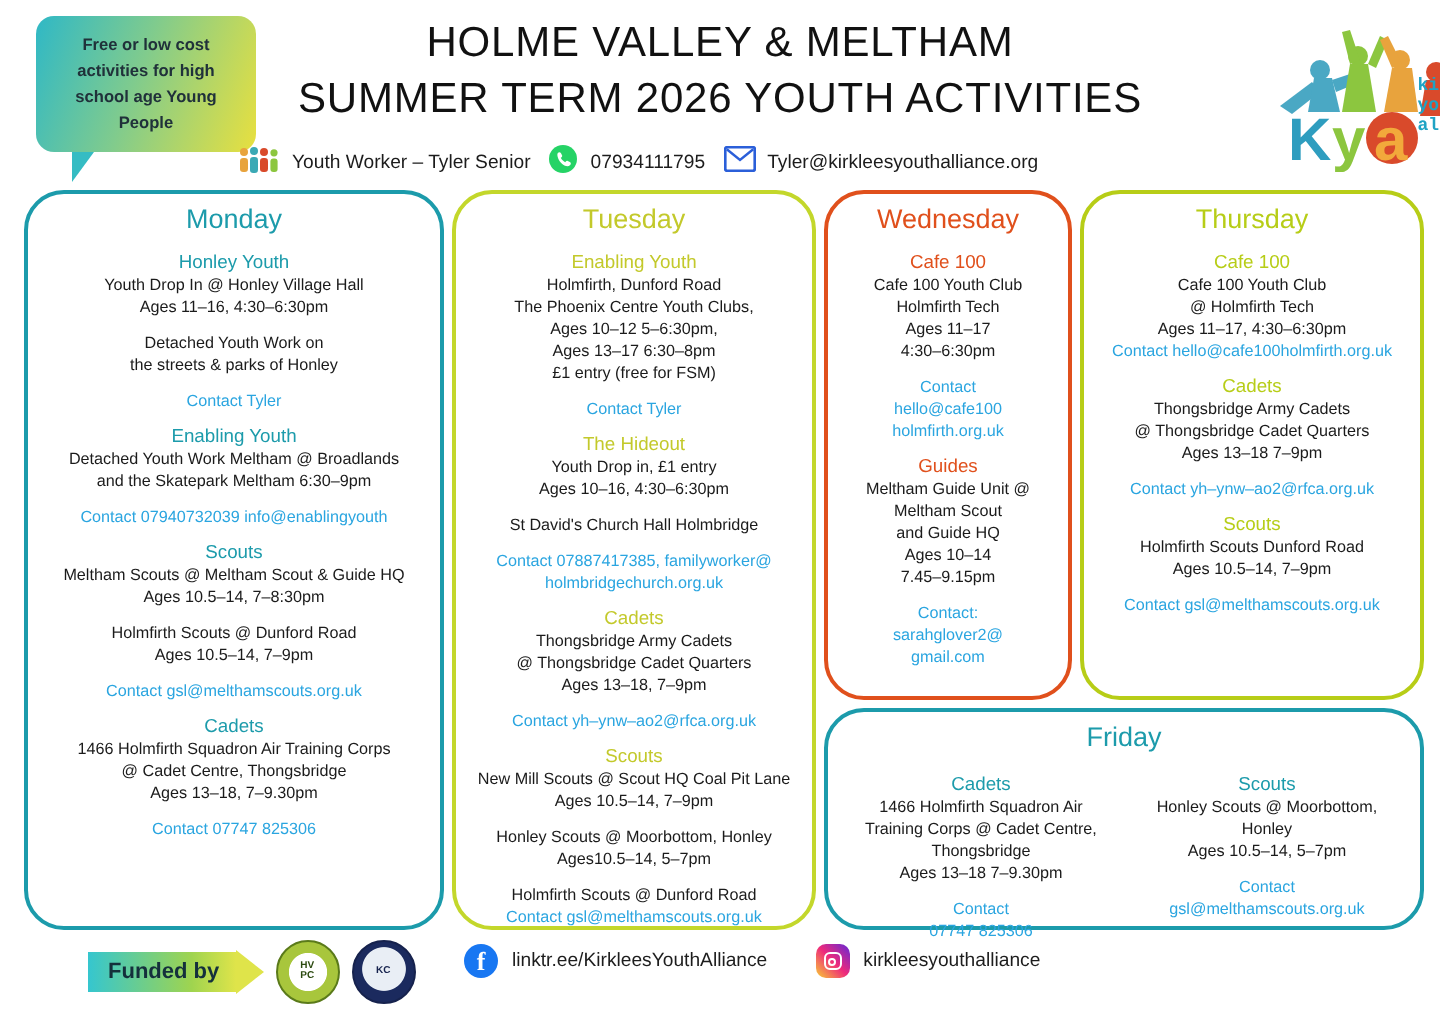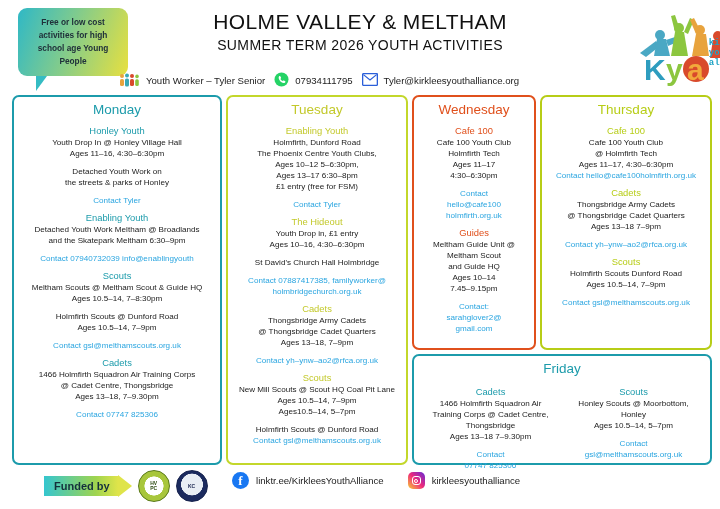--- a/index.html
+++ b/index.html
@@ -27,34 +27,34 @@
   .bubble-tail{
     width:0;height:0;
     border-left:11px solid #35bcc3;
     border-bottom:15px solid transparent;
     margin-left:18px;
   }
 
   
   .title-block{position:absolute;left:140px;top:8px;width:440px;text-align:center;}
   .title-l1{font-size:21px;letter-spacing:.4px;color:#111;font-weight:400;line-height:1.35;}
-  .title-l2{font-size:14px;letter-spacing:.4px;color:#111;font-weight:400;line-height:1.35;}
+  .title-l2{font-size:21px;letter-spacing:.4px;color:#111;font-weight:400;line-height:1.35;}
 
   
   .contact-strip{position:absolute;left:118px;top:72px;display:flex;align-items:center;gap:9px;font-size:9.6px;color:#1c1c1c;}
   .contact-strip .item{display:flex;align-items:center;gap:6px;}
   .ico{flex:none;display:inline-block;}
 
   
   .kya{position:absolute;right:8px;top:8px;width:124px;height:78px;}
   .kya-text{position:absolute;right:2px;top:30px;line-height:1.12;text-align:left;font-family:Liberation Mono, monospace;}
   .kya-text div{font-size:9px;font-weight:700;color:#1fa3c4;}
 
   
-  .card{position:absolute;background:#fff;border-radius:7px;box-sizing:border-box;}
+  .card{position:absolute;background:#fff;border-radius:20px;box-sizing:border-box;}
   .card .dayname{text-align:center;font-size:13.5px;line-height:1.25;margin:5px 0 2px;}
   .card .grp{text-align:center;font-size:9.4px;margin-top:6px;margin-bottom:1px;}
   .card p{margin:0;text-align:center;font-size:8.1px;line-height:1.36;color:#1b1b1b;}
   .card p.link{color:#2aa5e0;}
   .card p.sp{margin-top:7px;}
 
   #card-mon{left:12px;top:95px;width:210px;height:370px;border:2.6px solid #1c9bab;}
   #card-tue{left:226px;top:95px;width:182px;height:370px;border:2.6px solid #c3d72b;}
   #card-wed{left:412px;top:95px;width:124px;height:255px;border:2.6px solid #e0501c;}
   #card-thu{left:540px;top:95px;width:172px;height:255px;border:2.6px solid #b7cd17;}
@@ -214,20 +214,21 @@
         <p class="link sp">Contact 07887417385, familyworker@</p>
         <p class="link ">holmbridgechurch.org.uk</p>
         <div class="grp">Cadets</div>
         <p class="">Thongsbridge Army Cadets</p>
         <p class="">@ Thongsbridge Cadet Quarters</p>
         <p class="">Ages 13–18, 7–9pm</p>
         <p class="link sp">Contact yh–ynw–ao2@rfca.org.uk</p>
         <div class="grp">Scouts</div>
         <p class="">New Mill Scouts @ Scout HQ  Coal Pit Lane</p>
         <p class="">Ages 10.5–14, 7–9pm</p>
+        <p class="sp">Honley Scouts @ Moorbottom, Honley</p>
         <p class="">Ages10.5–14, 5–7pm</p>
         <p class="sp">Holmfirth Scouts @ Dunford Road</p>
         <p class="link ">Contact gsl@melthamscouts.org.uk</p>
       </div>
   </div>
 
   <div class="card wed" id="card-wed">
     <div class="dayname">Wednesday</div>
     <div>
         <div class="grp">Cafe 100</div>

